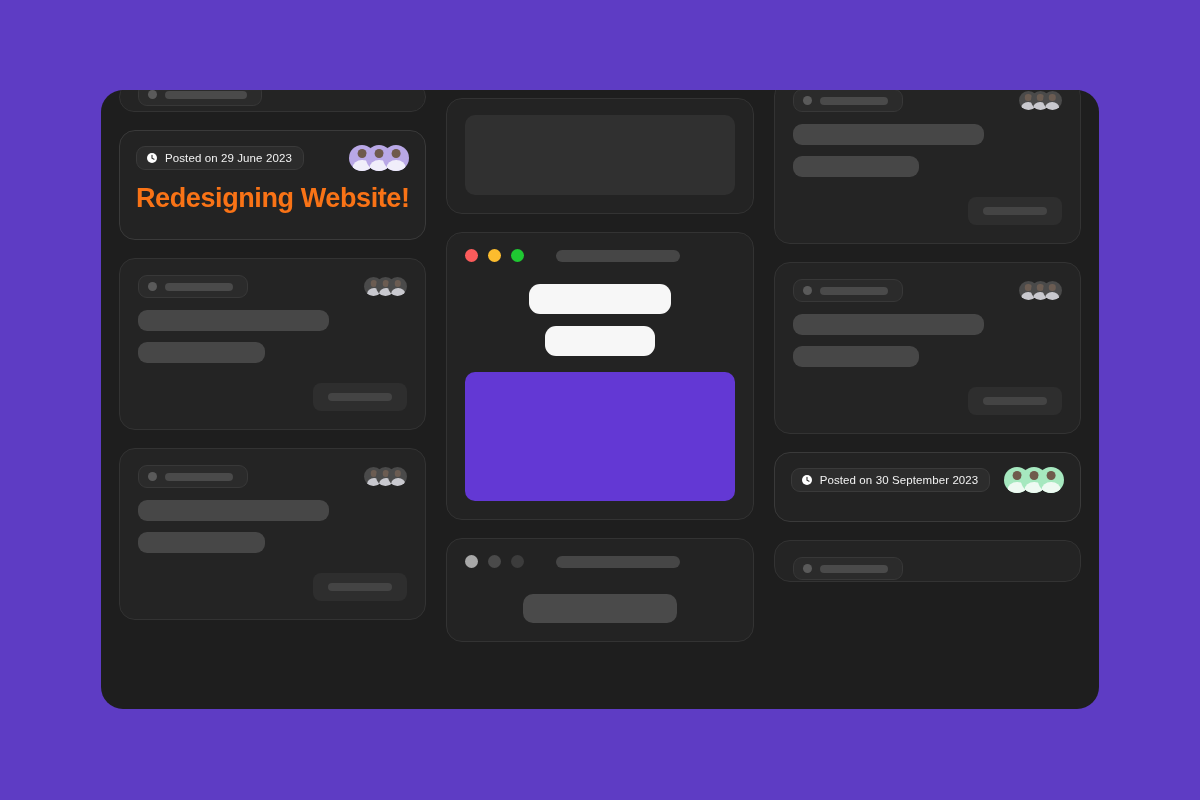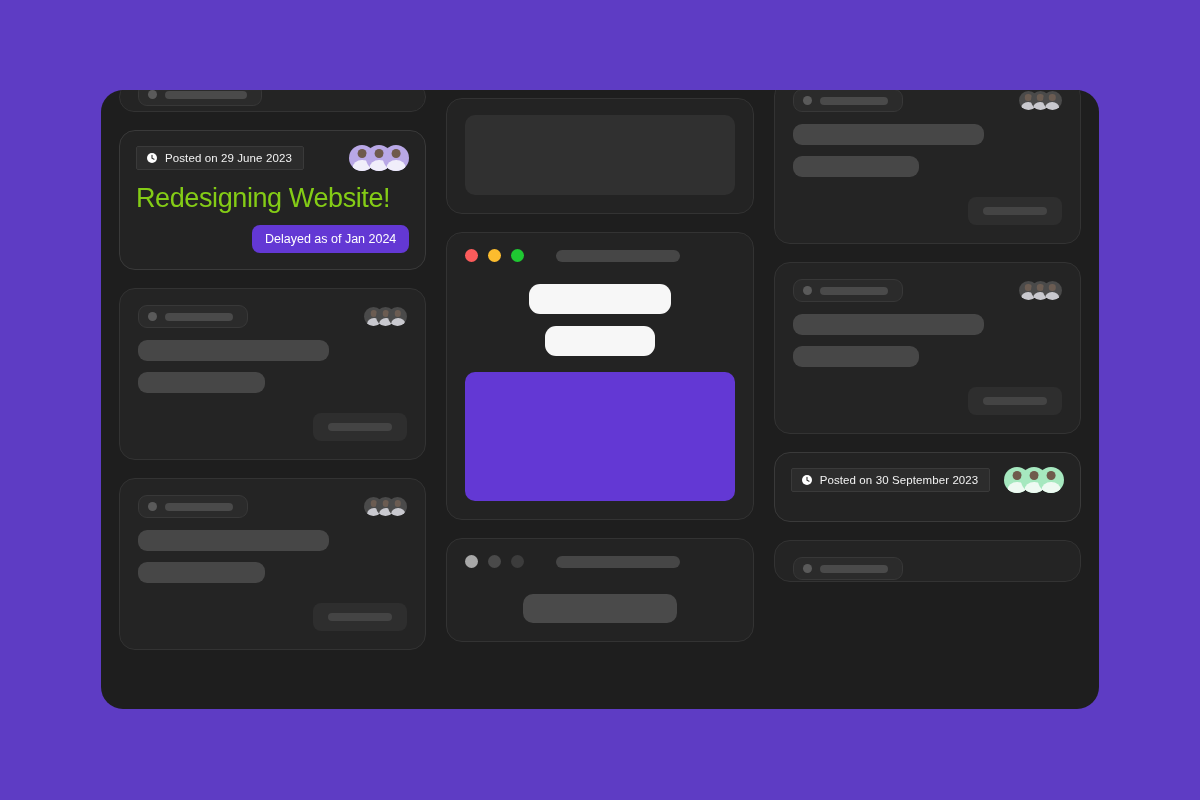--- a/index.html
+++ b/index.html
@@ -76,38 +76,38 @@
     justify-content: space-between;
     margin-bottom: 12px;
   }
 
   .posted-pill {
     display: inline-flex;
     align-items: center;
     gap: 7px;
     background: #2c2c2c;
     border: 1px solid #3a3a3a;
-    border-radius: 2px;
+    border-radius: 9px;
     padding: 5px 11px 5px 9px;
     color: #f2f2f2;
     font-size: 11.5px;
     letter-spacing: .1px;
     white-space: nowrap;
   }
 
   .clock-icon {
     width: 12px; height: 12px;
     display: inline-block;
     flex: 0 0 auto;
   }
 
   .card-title {
-    color: #84cc16;
+    color: #f97316;
     font-size: 27px;
-    font-weight: 400;
+    font-weight: 700;
     letter-spacing: -.4px;
     line-height: 1.12;
     margin-bottom: 10px;
     white-space: nowrap;
   }
 
   .card-body {
     color: #e3e3e3;
     font-size: 15.5px;
     line-height: 1.45;
@@ -306,23 +306,20 @@
             </span>
             <span>Posted on 29 June 2023</span>
           </div>
           <div class="avatars">
             <span class="avatar av-purple"></span>
             <span class="avatar av-purple"></span>
             <span class="avatar av-purple"></span>
           </div>
         </div>
         <div class="card-title">Redesigning Website!</div>
-        <div class="badge-row">
-          <span class="badge badge-purple">Delayed as of Jan 2024</span>
-        </div>
       </div>
 
       <div class="card">
         <div class="card-head">
           <div class="sk-pill">
             <span class="sk-dot"></span>
             <span class="sk-bar" style="width:68px"></span>
           </div>
           <div class="avatars avatars-small">
             <span class="avatar av-dim"></span>

